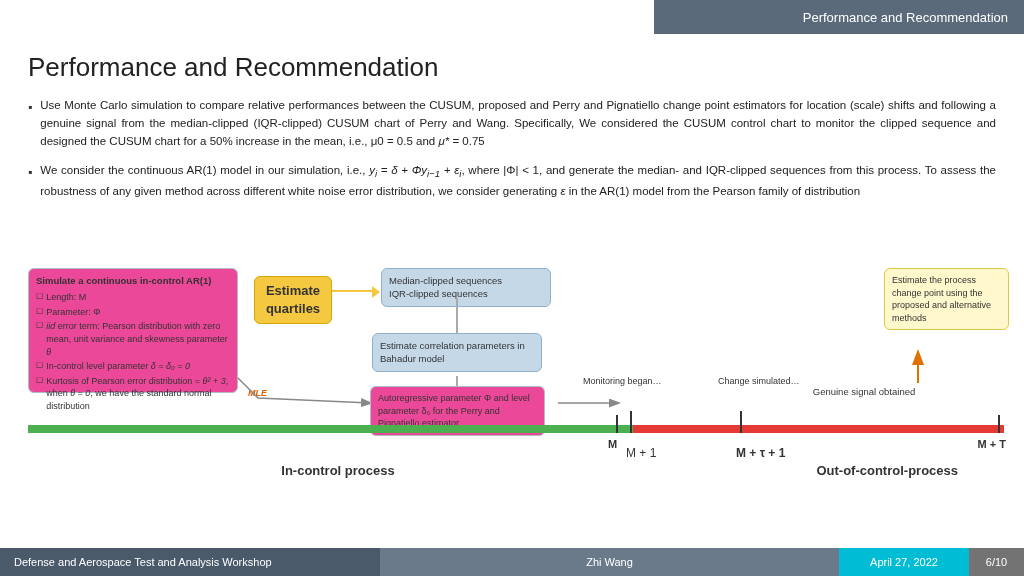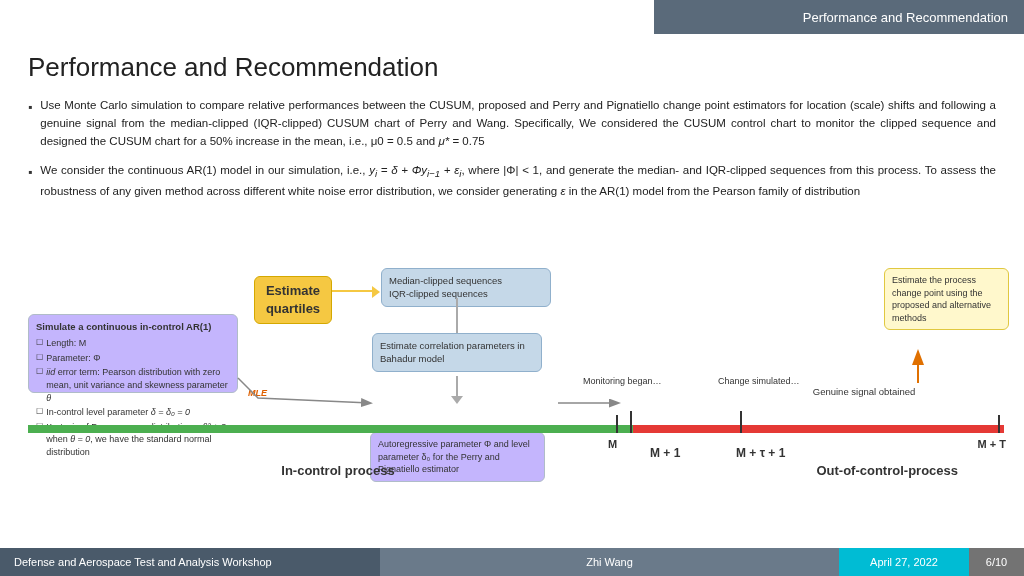--- a/index.html
+++ b/index.html
@@ -76,23 +76,22 @@
     
     .flow-box {
       position: absolute;
       border-radius: 6px;
       padding: 5px 7px;
       font-size: 9.5px;
       line-height: 1.4;
       color: #333;
     }
     .box-gray {
-      background: #c4b5fd;
+      background: #ec4899;
       border: 1px solid #b0bcc8;
-      margin-top: 46px;
     }
     .box-blue {
       background: #c5d8e8;
       border: 1px solid #90b0cc;
     }
 
     
     #footer-bar {
       position: absolute;
       bottom: 0;
@@ -267,21 +266,21 @@
     <div style="background:#4caf50; flex:0 0 62%; height:8px;"></div>
     <div style="background:#e53935; flex:1; height:8px;"></div>
   </div>
 
   <div style="position:absolute; bottom:38px; left:590px; font-size:11px; font-weight:600; color:#333;">
     <span>M</span>
   </div>
 
   <div style="position:absolute; bottom:55px; left:598px; width:2px; height:18px; background:#333;"></div>
 
-  <div style="position:absolute; bottom:28px; left:608px; font-size:12px; font-weight:700; color:#333;margin-left:24px;">
+  <div style="position:absolute; bottom:28px; left:608px; font-size:12px; font-weight:400; color:#333;">
     <span>M + 1</span>
   </div>
 
   <div style="position:absolute; bottom:55px; left:612px; width:2px; height:22px; background:#333;"></div>
 
   <div style="position:absolute; bottom:28px; left:718px; font-size:12px; font-weight:600; color:#333;">
     <span>M + τ + 1</span>
   </div>
 
   <div style="position:absolute; bottom:55px; left:722px; width:2px; height:22px; background:#333;"></div>

